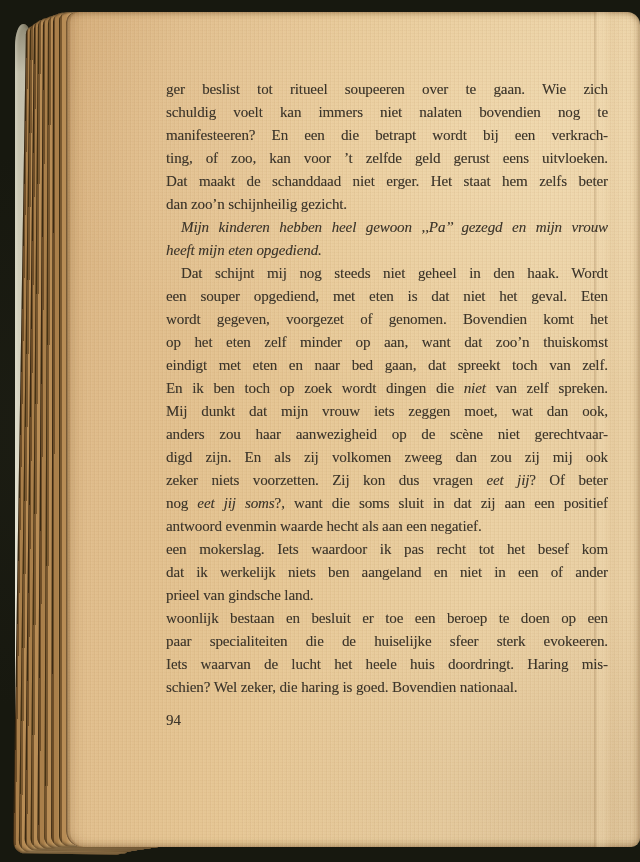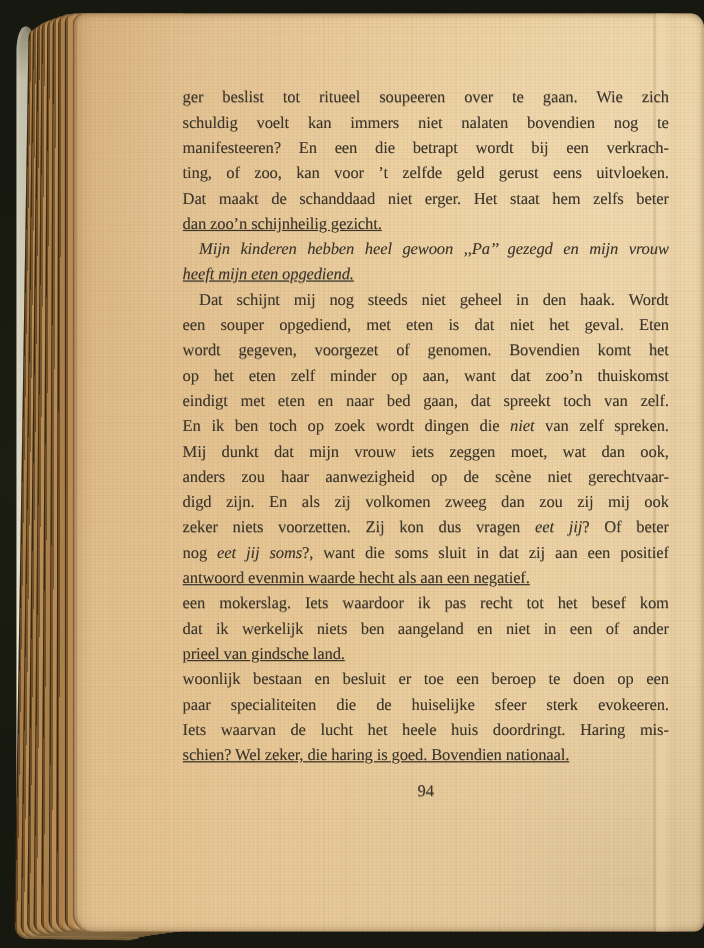--- a/index.html
+++ b/index.html
@@ -107,24 +107,24 @@
     letter-spacing: -0.1px;
     text-shadow: 0.2px 0.2px 0.3px rgba(59,52,42,0.35);
   }
   .para { margin: 0; }
   .line {
     height: 23px;
     overflow: hidden;
     text-align: justify;
     text-align-last: justify;
   }
-  .line.last { text-align-last: left; text-decoration: underline; }
+  .line.last { text-align-last: left; }
   .line.indent { text-indent: 15px; }
   .it { font-style: italic; }
-  .pagenum { margin-top: 10px; text-align: center; }
+  .pagenum { margin-top: 10px; }
 </style>
 </head>
 <body>
 
 <div class="scene">
 
   <div class="spine"></div>
 
   <div class="edge a" style="left:26px; top:27px; height:828px; transform:rotate(0.91deg);"></div>
   <div class="edge b" style="left:30px; top:24px; height:830px; transform:rotate(0.78deg);"></div>

